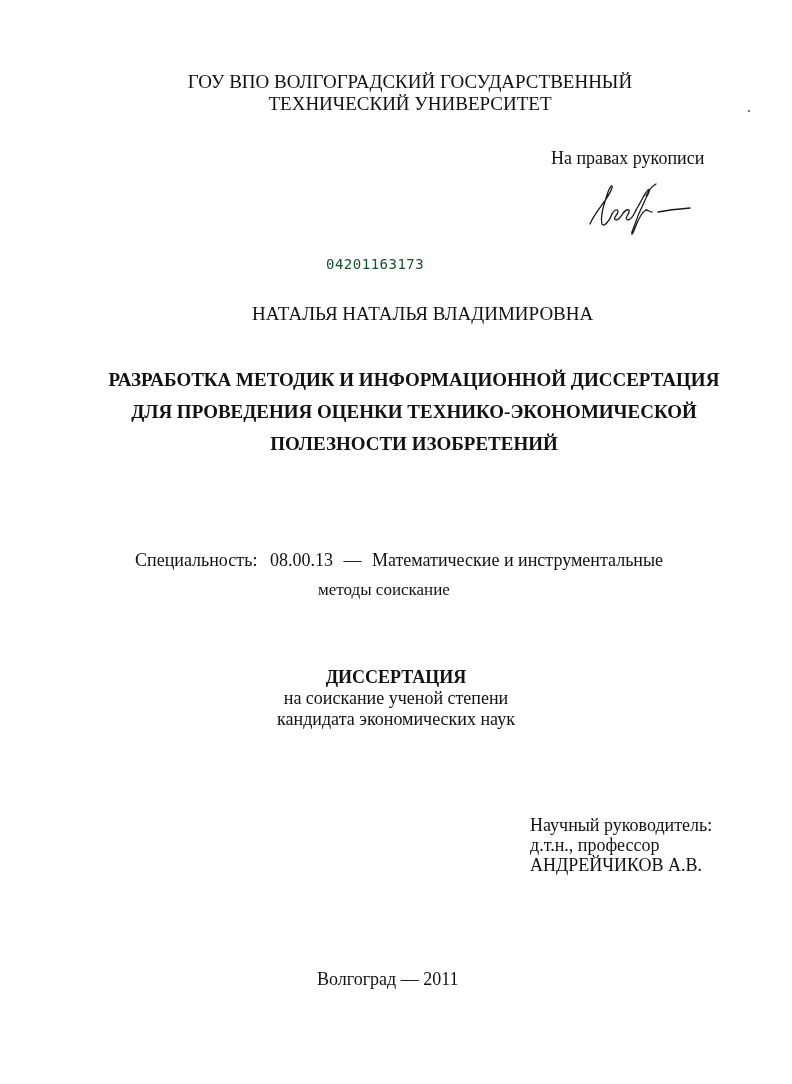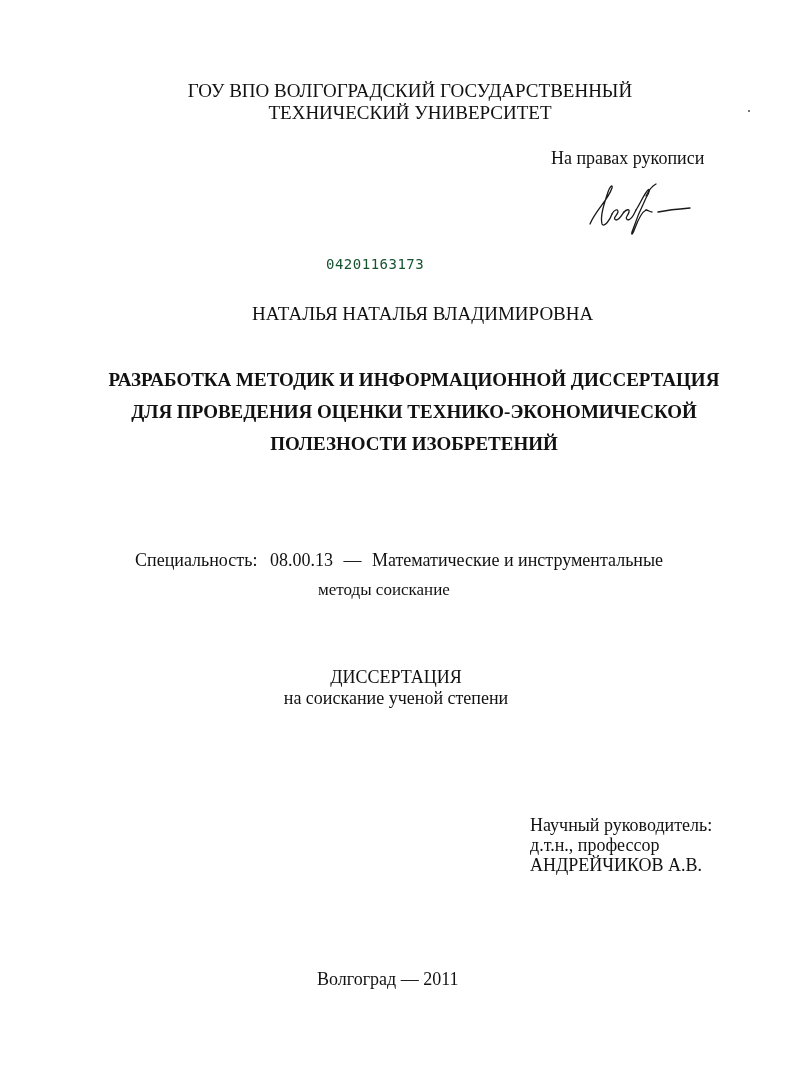--- a/index.html
+++ b/index.html
@@ -10,21 +10,21 @@
     body {
       width: 792px;
       height: 1084px;
       position: relative;
       overflow: hidden;
       font-family: "Liberation Serif", "DejaVu Serif", serif;
       color: #111111;
     }
     .abs { position: absolute; }
     .institution {
-      top: 80px;
+      top: 71px;
       left: 0;
       width: 792px;
       font-size: 19px;
       line-height: 22px;
       text-align: center;
       padding-left: 28px;
       box-sizing: border-box;
       font-family: Liberation Serif, serif;
     }
     .institution div { white-space: nowrap; }
@@ -89,21 +89,21 @@
       white-space: nowrap;
     }
     .diss {
       top: 667px;
       left: 0;
       width: 792px;
       text-align: center;
       font-size: 18px;
       line-height: 21px;
     }
-    .diss .kind { font-size: 18px; padding-left: 0; }
+    .diss .kind { font-size: 18px; padding-left: 0; font-weight: bold; }
     .diss .line2 { padding-left: 0; }
     .diss .line3 { padding-left: 0; }
     .supervisor {
       top: 815px;
       left: 530px;
       font-size: 18px;
       line-height: 20px;
       white-space: nowrap;
     }
     .footer {
@@ -153,20 +153,21 @@
   <span>Специальность:</span>
   <span class="code">08.00.13</span>
   <span class="dash">—</span>
   <span>Математические и инструментальные</span>
 </div>
 <div class="abs specialty-line2">методы соискание</div>
 
 <div class="abs diss">
   <div class="kind">ДИССЕРТАЦИЯ</div>
   <div class="line2">на соискание ученой степени</div>
+  <div class="line3">кандидата экономических наук</div>
 </div>
 
 <div class="abs supervisor">
   <div>Научный руководитель:</div>
   <div>д.т.н., профессор</div>
   <div>АНДРЕЙЧИКОВ А.В.</div>
 </div>
 
 <div class="abs footer">Волгоград — 2011</div>
 

